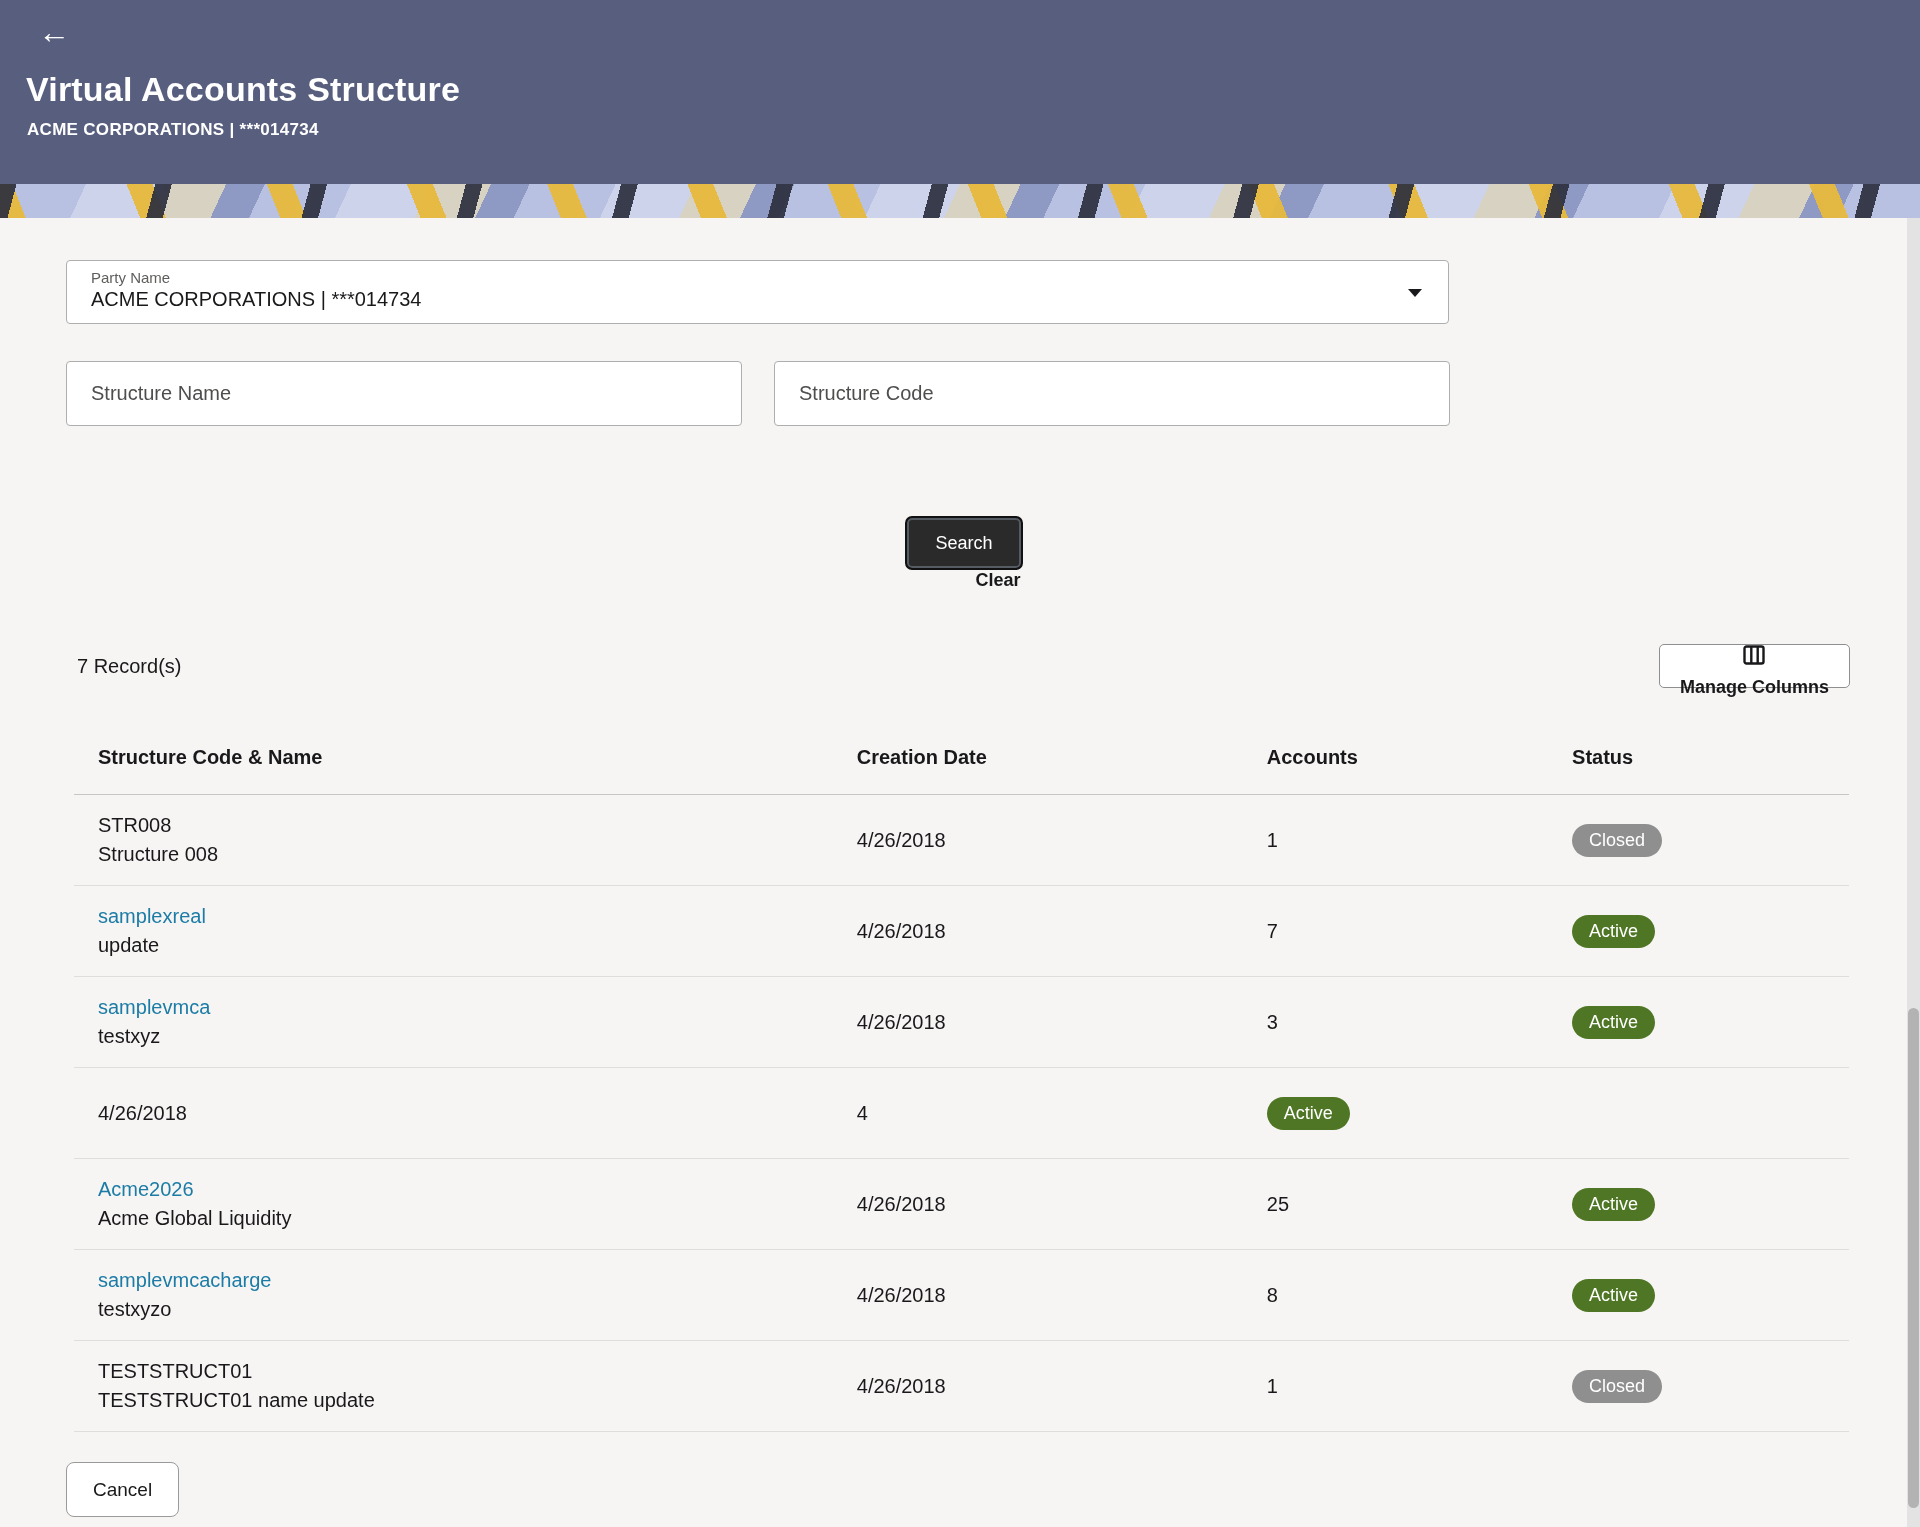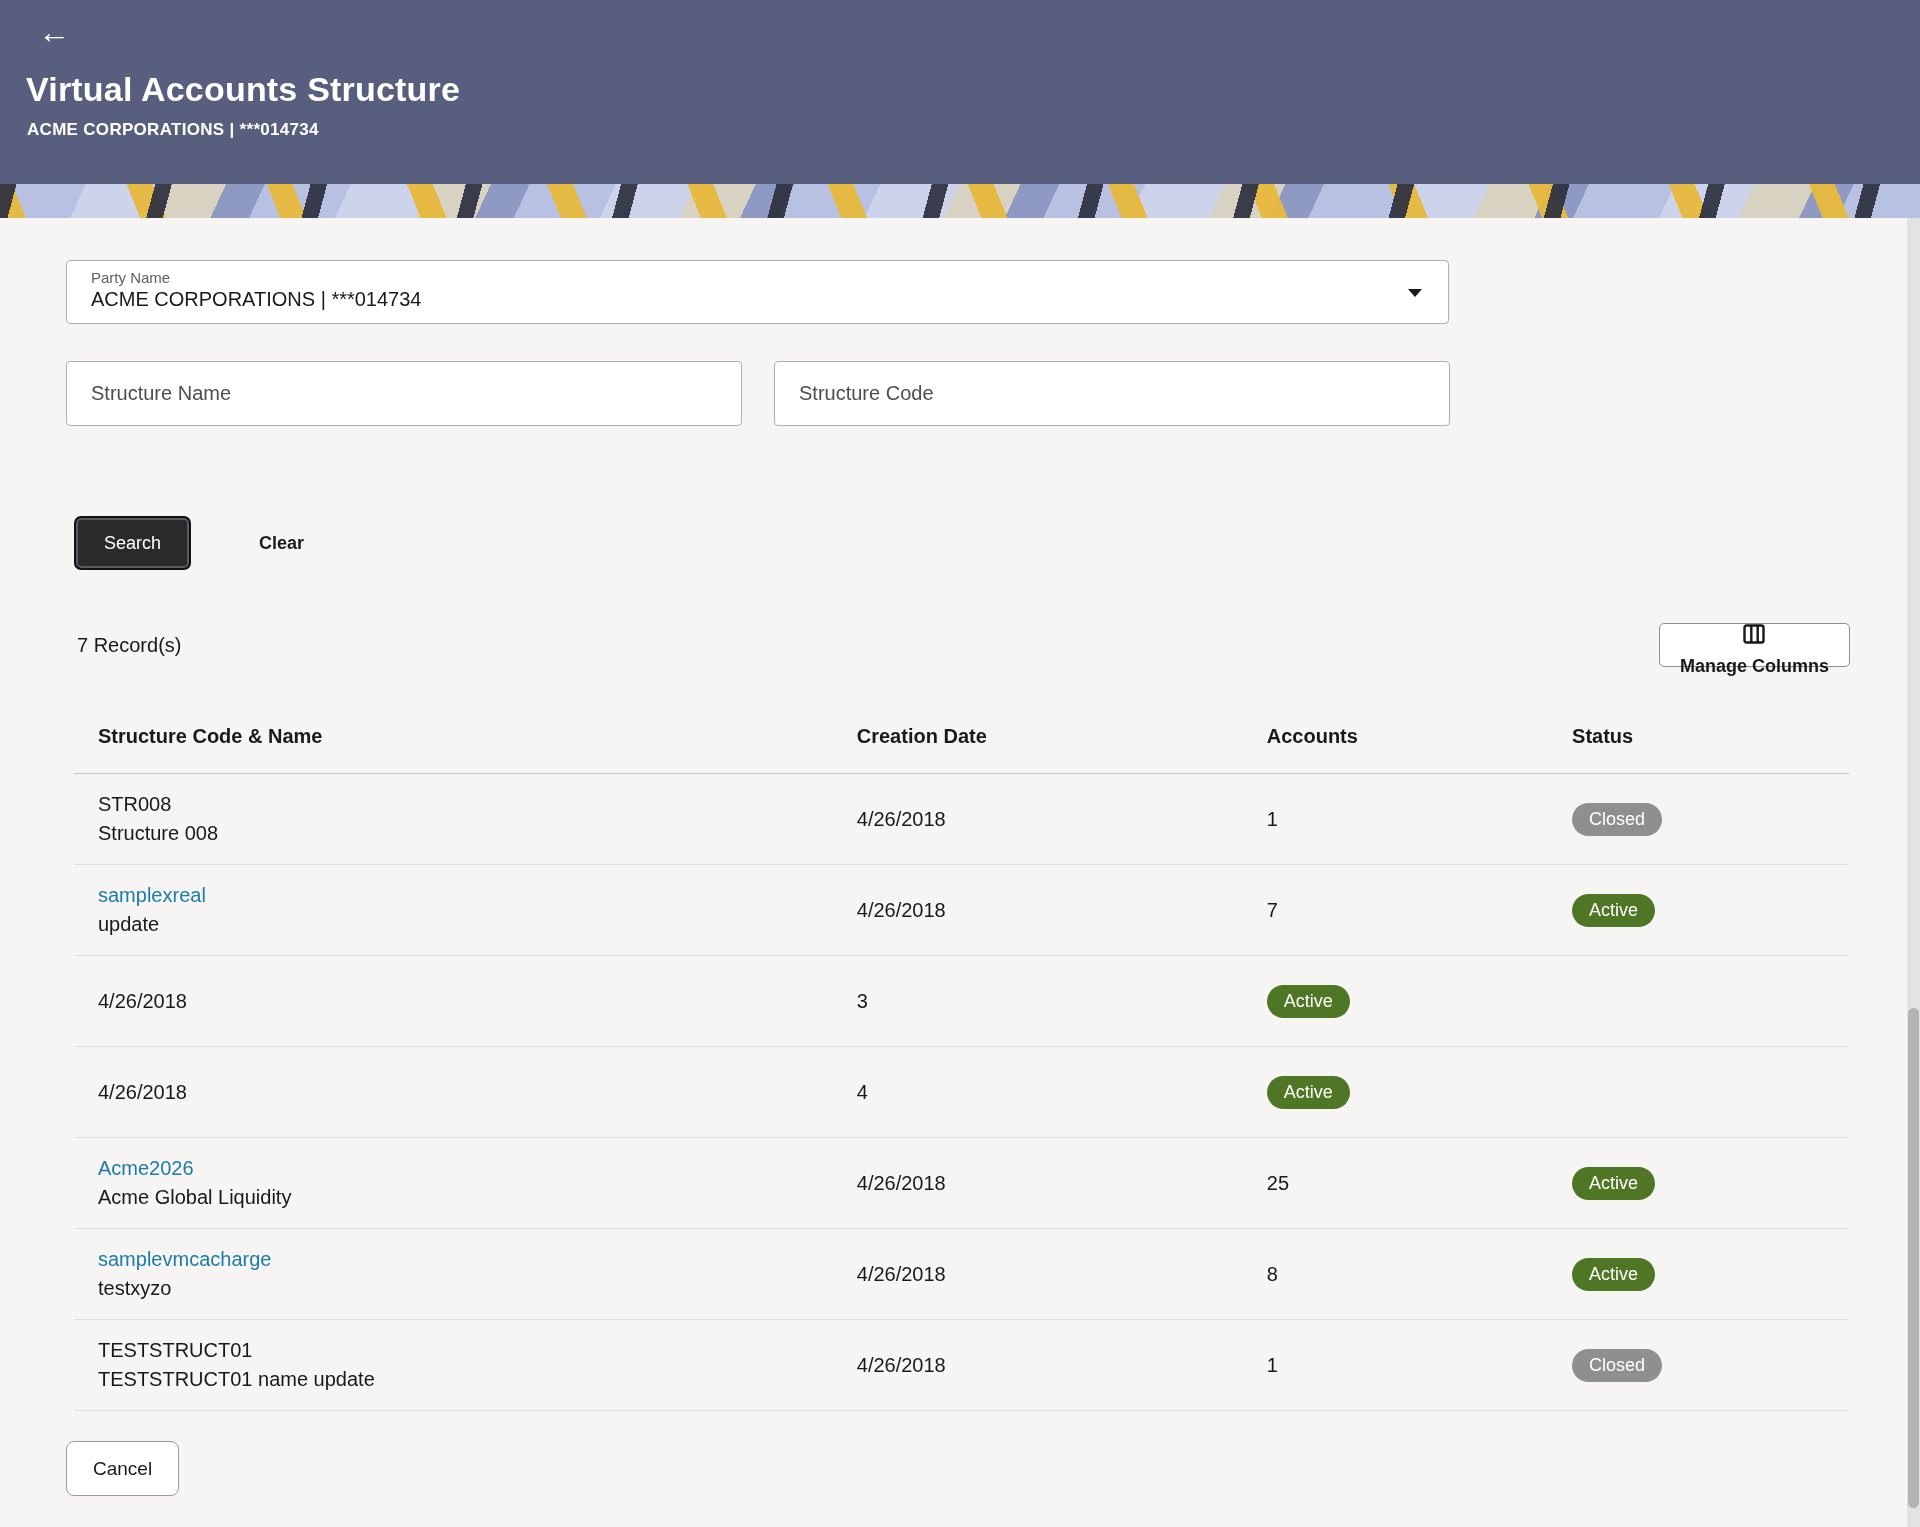--- a/index.html
+++ b/index.html
@@ -73,21 +73,21 @@
     font-family: inherit;
     font-size: 20px; color: #19181b;
     padding: 0 24px;
     background: #ffffff;
     border: 1px solid #aeaeae;
     border-radius: 4px;
     outline: none;
   }
   .text-input::placeholder { color: #4f4e4c; opacity: 1; }
 
-  .actions-row { display: flex; align-items: center; margin-top: 90px; margin-left: 8px; }
+  .actions-row { display: flex; align-items: center; margin-top: 90px; margin-left: 8px; flex-direction: column; }
   .btn-search {
     height: 54px; padding: 0 28px;
     background: #2a2a2a; color: #ffffff;
     font-family: inherit; font-size: 18px; font-weight: 400;
     border: 2px solid #111111;
     box-shadow: inset 0 0 0 2px #555b63;
     border-radius: 7px; cursor: pointer;
   }
   .btn-clear {
     margin-left: 68px;
@@ -229,20 +229,24 @@
       <div>update</div>
     </div>
     <div class="cell">4/26/2018</div>
     <div class="cell">7</div>
     <div class="cell">
       <span class="badge badge-active">Active</span>
     </div>
   </div>
 
   <div class="trow">
+    <div class="cell cell-code">
+      <div class="link">samplevmca</div>
+      <div>testxyz</div>
+    </div>
     <div class="cell">4/26/2018</div>
     <div class="cell">3</div>
     <div class="cell">
       <span class="badge badge-active">Active</span>
     </div>
   </div>
 
   <div class="trow">
     <div class="cell">4/26/2018</div>
     <div class="cell">4</div>

